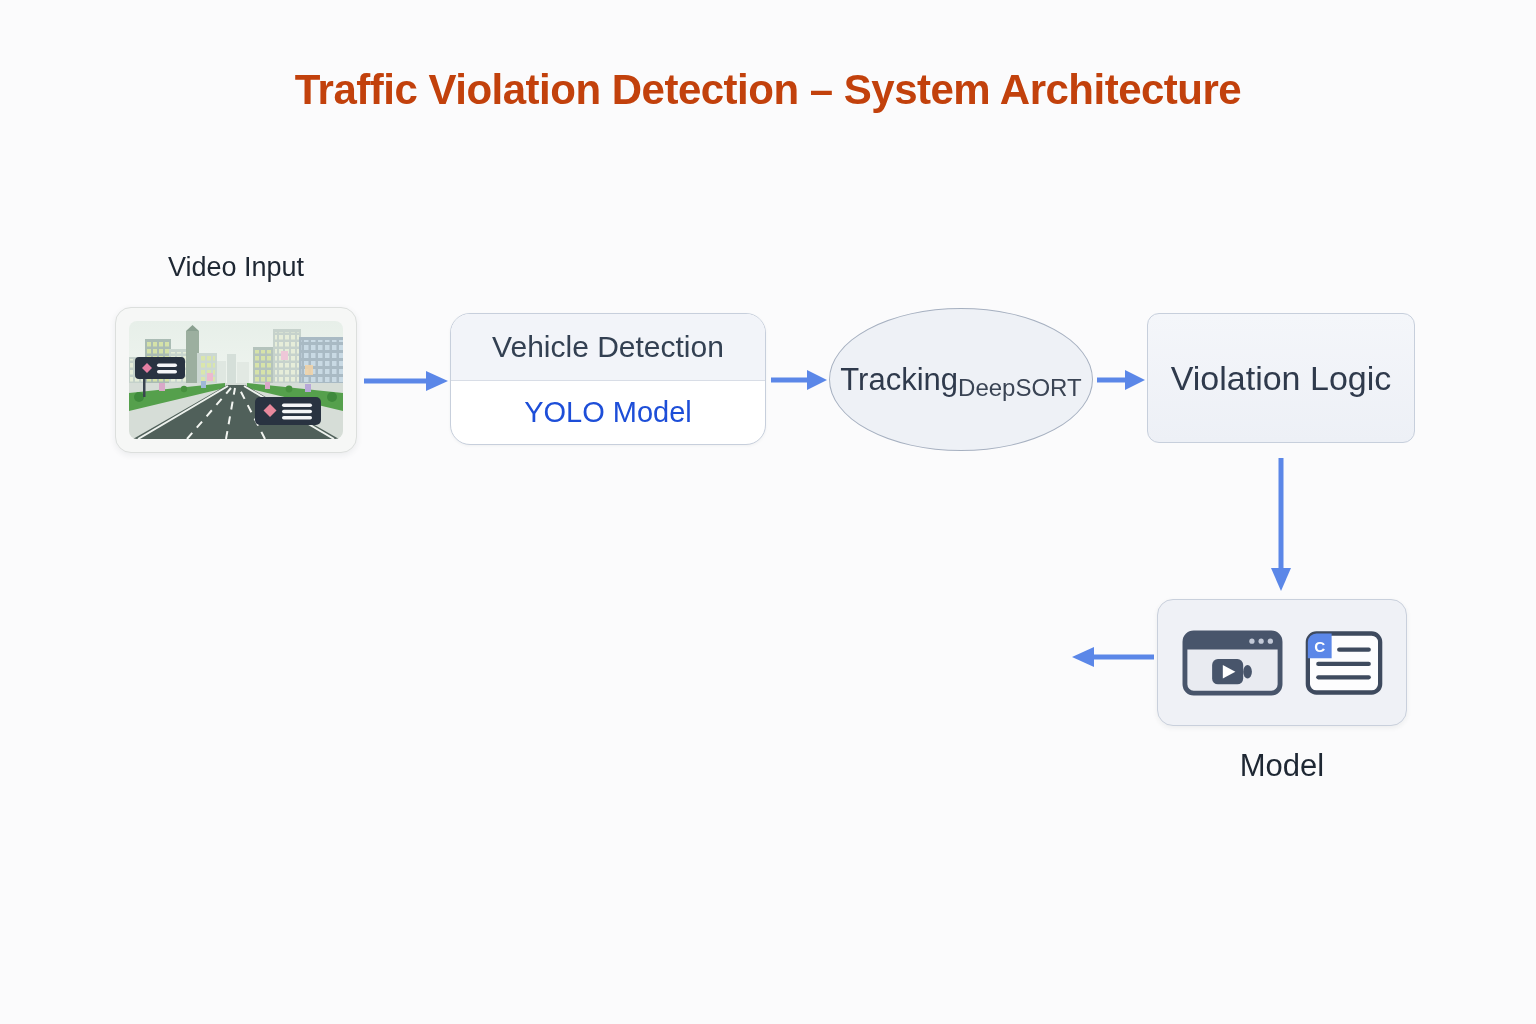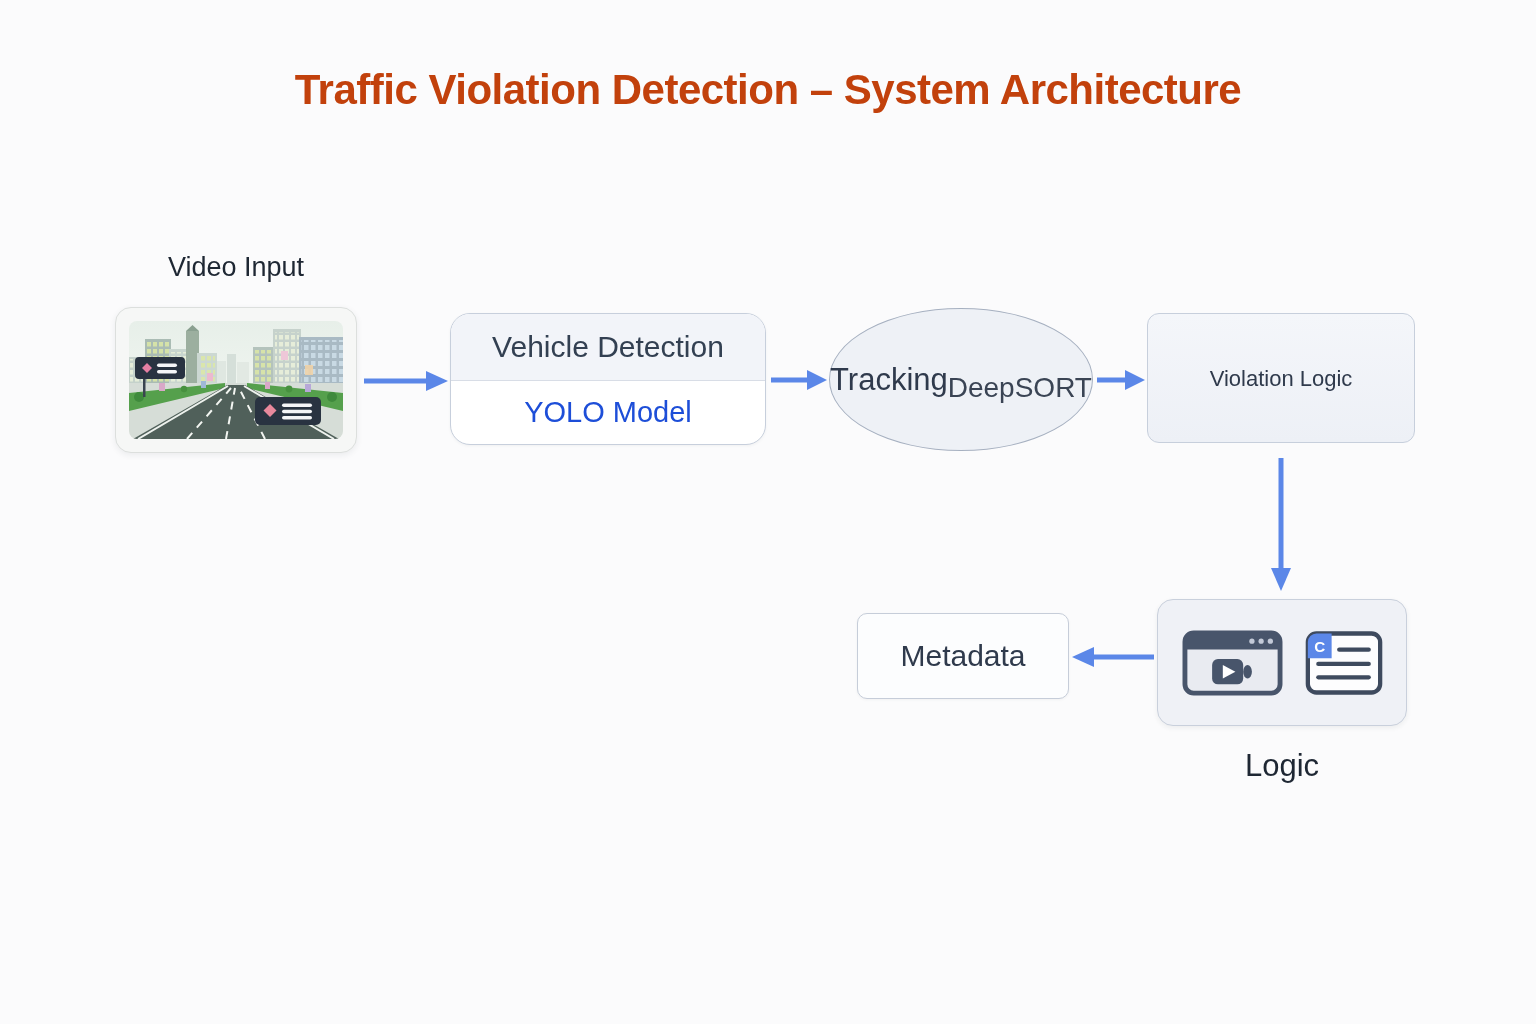--- a/index.html
+++ b/index.html
@@ -45,28 +45,28 @@
     height:63px; display:flex; align-items:center; justify-content:center;
     font-size:29px; color:#1d4ed8;
   }
 
   .tracking-ellipse {
     left:829px; top:308px; width:264px; height:143px; box-sizing:border-box;
     background:#eef1f6; border:1.5px solid #a6b0c0; border-radius:50%;
     display:flex; flex-direction:row; align-items:center; justify-content:center;
   }
   .tracking-ellipse .t1 { font-size:31px; color:#2f3a4c; }
-  .tracking-ellipse .t2 { font-size:28px; color:#3a4454; margin-top:16px; }
+  .tracking-ellipse .t2 { font-size:24px; color:#3a4454; margin-top:16px; }
 
   .violation-box {
     left:1147px; top:313px; width:268px; height:130px; box-sizing:border-box;
     border:1.5px solid #c7cfdc; border-radius:12px;
     background:linear-gradient(180deg,#f4f6fa 0%,#edf0f6 100%);
     display:flex; flex-direction:column; align-items:center; justify-content:center;
-    font-size:22px; color:#2f3a4c; line-height:47px;
+    font-size:34px; color:#2f3a4c; line-height:47px;
   }
 
   .metadata-box {
     left:857px; top:613px; width:212px; height:86px; box-sizing:border-box;
     border:1.5px solid #c6cdd9; border-radius:10px; background:#fcfdfe;
     display:flex; align-items:center; justify-content:center;
     font-size:30px; color:#2f3a4c;
     box-shadow:0 1px 3px rgba(40,50,60,.05);
   }
 
@@ -197,23 +197,20 @@
 
   <div class="abs violation-box">
     <div>Violation Logic</div>
   </div>
 
   <svg class="abs arrow" style="left:1269px; top:458px;" width="24" height="134">
     <line x1="12" y1="0" x2="12" y2="112" stroke="#5b87e8" stroke-width="5"></line>
     <polygon points="2,110 22,110 12,133" fill="#5b87e8"></polygon>
   </svg>
 
-  <div class="abs metadata-box">
-    <span>Metadata</span>
-  </div>
 
   <svg class="abs arrow" style="left:1072px; top:645px;" width="82" height="24">
     <polygon points="22,2 0,12 22,22" fill="#5b87e8"></polygon>
     <line x1="20" y1="12" x2="82" y2="12" stroke="#5b87e8" stroke-width="5"></line>
   </svg>
 
   <div class="abs output-box">
 
     <svg width="101" height="66" viewBox="0 0 104 68" xmlns="http://www.w3.org/2000/svg">
       <rect x="3" y="3" width="98" height="62" rx="9" fill="#e9ebf1" stroke="#48556b" stroke-width="5"></rect>
@@ -228,15 +225,15 @@
 
     <svg width="78" height="66" viewBox="0 0 82 68" xmlns="http://www.w3.org/2000/svg">
       <rect x="3" y="3" width="76" height="62" rx="9" fill="#fdfdfe" stroke="#3e4a5e" stroke-width="4.5"></rect>
       <path d="M12,3 h16 v26 h-25 v-17 a9,9 0 0 1 9,-9 z" fill="#5b87e8"></path>
       <text x="15.5" y="22" font-size="16" font-weight="bold" fill="#ffffff" text-anchor="middle" font-family="Liberation Sans, sans-serif">C</text>
       <line x1="36" y1="20" x2="67" y2="20" stroke="#3e4a5e" stroke-width="4.5" stroke-linecap="round"></line>
       <line x1="14" y1="35" x2="67" y2="35" stroke="#3e4a5e" stroke-width="4.5" stroke-linecap="round"></line>
       <line x1="14" y1="49" x2="67" y2="49" stroke="#3e4a5e" stroke-width="4.5" stroke-linecap="round"></line>
     </svg>
   </div>
-  <div class="abs output-label">Logic</div>
+  <div class="abs output-label">Model</div>
 
 </div>
 
 </body></html>

